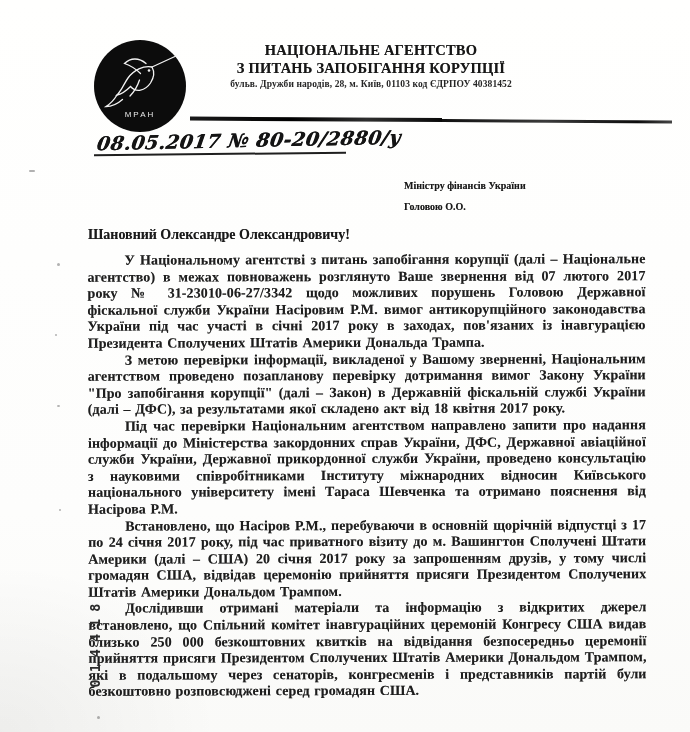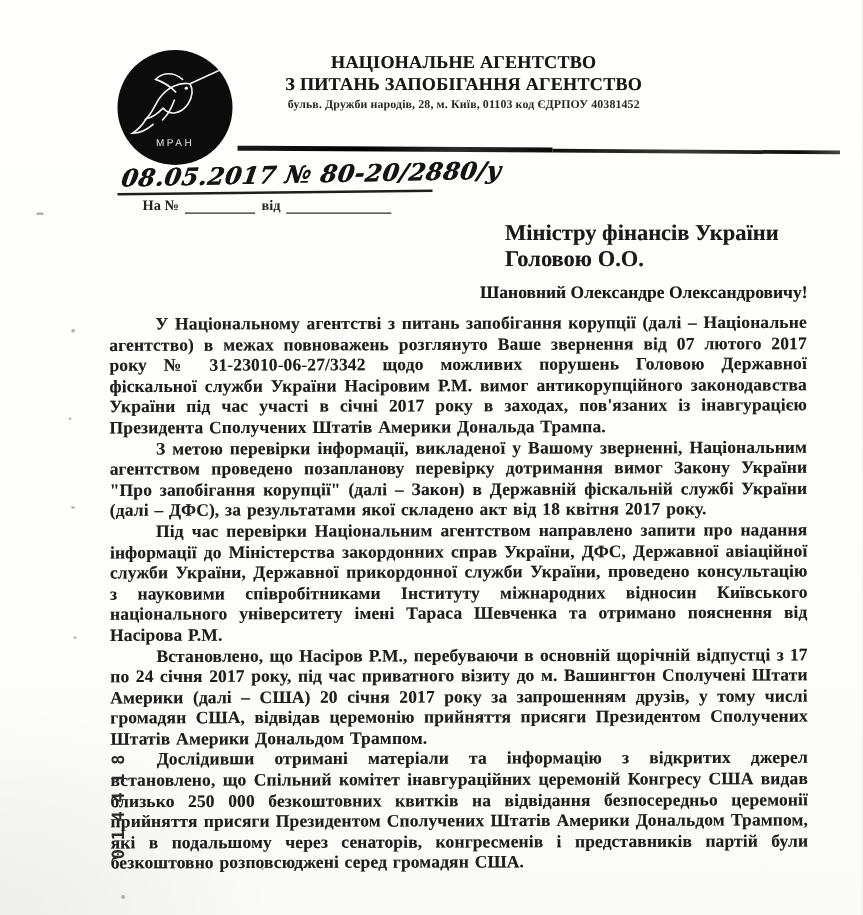--- a/index.html
+++ b/index.html
@@ -50,25 +50,25 @@
     position:absolute; left:114px; top:156px; display:flex; align-items:flex-end;
     font-size:11.5px; font-weight:bold; color:#222; height:15px;
   }
   .reply-row .lbl { padding-right:5px; }
   .reply-row .lbl2 { padding:0 5px; }
   .blank { border-bottom:1.4px solid #2b2b2b; height:13px; }
   .blank1 { width:56px; }
   .blank2 { width:84px; }
   
   .addressee {
-    position:absolute; left:404px; top:176px; font-weight:bold; font-size:18px;
+    position:absolute; left:404px; top:176px; font-weight:bold; font-size:10px;
     line-height:20.5px; color:#1a1a1a; text-shadow:0 0 .4px rgba(20,20,20,.5);
   }
   .salutation {
-    position:absolute; left:88px; top:227px; width:558px; text-align:right;
+    position:absolute; left:88px; top:227px; width:558px; text-align:left;
     font-weight:bold; font-size:14px; color:#1a1a1a;
     text-shadow:0 0 .4px rgba(20,20,20,.5);
   }
   
   .letter-body {
     position:absolute; left:88px; top:252px; width:558px;
     font-size:14px; line-height:16.6px; font-weight:bold; color:#1e1e1e;
     text-align:justify; letter-spacing:0.1px; word-spacing:1px;
     text-shadow:0 0 .35px rgba(25,25,25,.45);
     transform:rotate(-0.15deg);
@@ -103,38 +103,32 @@
         <path d="M23 55 C20 60 16 64 12 66.5 C18 66.5 24 63.5 28.5 59.5"></path>
         <path d="M45.5 40 C43.5 46 40 52 36 56"></path>
         <circle cx="55" cy="30.5" r="1.3" fill="#f2f2f2" stroke="none"></circle>
       </g>
     </svg>
     <div class="logo-caption">МРАН</div>
   </div>
 
   <div class="letterhead">
     <div class="lh-title">НАЦІОНАЛЬНЕ АГЕНТСТВО</div>
-    <div class="lh-title">З ПИТАНЬ ЗАПОБІГАННЯ АГЕНТСТВО</div>
+    <div class="lh-title">З ПИТАНЬ ЗАПОБІГАННЯ КОРУПЦІЇ</div>
     <div class="lh-address">бульв. Дружби народів, 28, м. Київ, 01103 код ЄДРПОУ 40381452</div>
   </div>
 
   <div class="rule">
     <div class="seg1"></div>
     <div class="seg2"></div>
   </div>
 
   <div class="handwriting">08.05.2017 № 80-20/2880/у</div>
   <div class="hw-underline"></div>
 
-  <div class="reply-row">
-    <span class="lbl">На №</span>
-    <span class="blank blank1"></span>
-    <span class="lbl2">від</span>
-    <span class="blank blank2"></span>
-  </div>
 
   <div class="addressee">
     <div>Міністру фінансів України</div>
     <div>Головою О.О.</div>
   </div>
 
   <div class="salutation">Шановний Олександре Олександровичу!</div>
 
   <div class="letter-body">
     <p>У Національному агентстві з питань запобігання корупції (далі – Національне агентство) в межах повноважень розглянуто Ваше звернення від 07 лютого 2017 року № 31-23010-06-27/3342 щодо можливих порушень Головою Державної фіскальної служби України Насіровим Р.М. вимог антикорупційного законодавства України під час участі в січні 2017 року в заходах, пов'язаних із інавгурацією Президента Сполучених Штатів Америки Дональда Трампа.</p>

